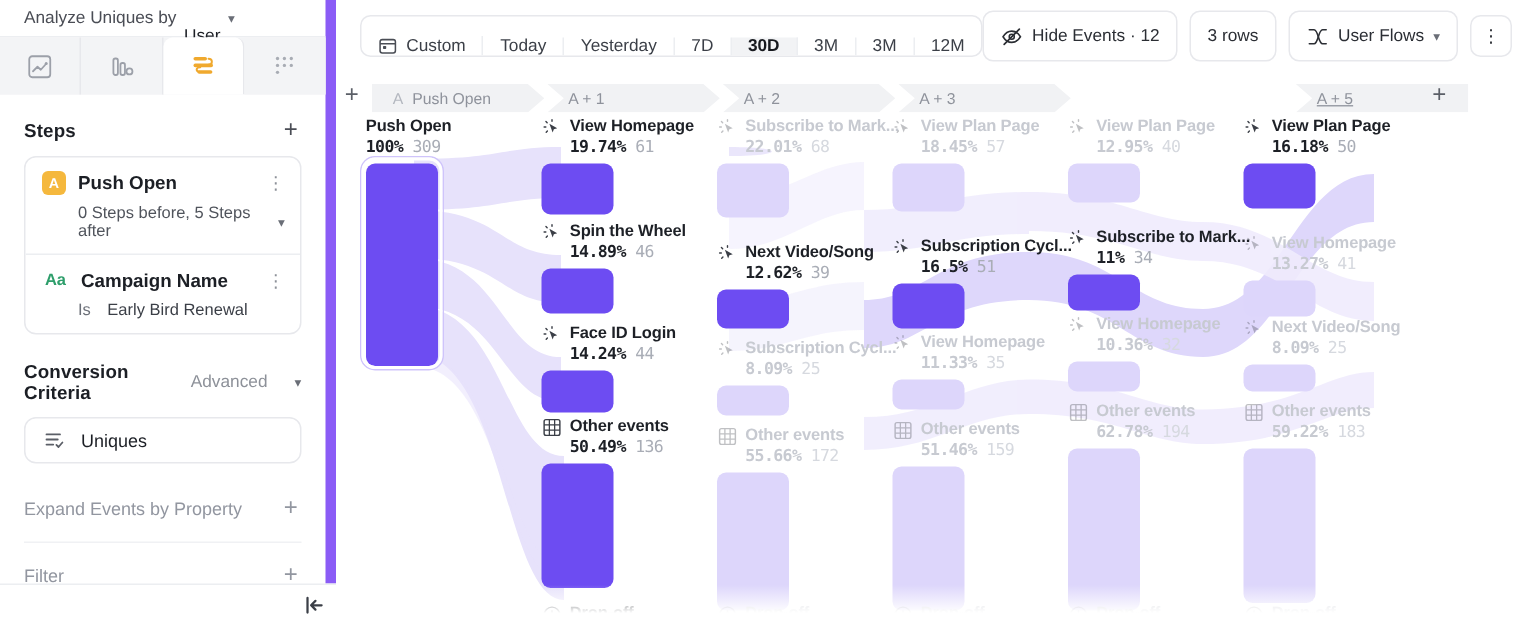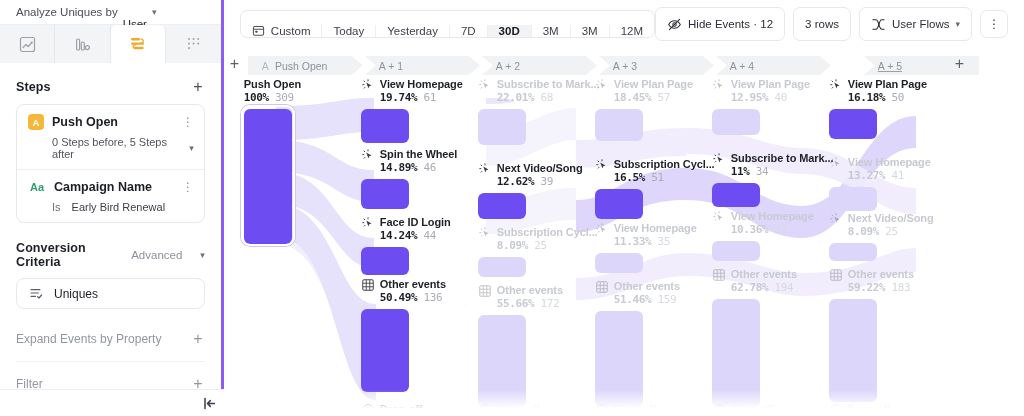--- a/index.html
+++ b/index.html
@@ -8,21 +8,21 @@
     font-family: "Liberation Sans", sans-serif;
     background:#ffffff;
     color:#22252a;
     font-size:12px;
   }
   .app { display:flex; width:1024px; height:416px; }
 
   
   .sidebar {
     width:233px; height:416px; background:#ffffff;
-    border-right:3px solid #8b5cf6;
+    border-right:7px solid #8b5cf6;
     display:flex; flex-direction:column; position:relative;
   }
   .analyze-bar {
     height:25px; display:flex; align-items:center; gap:5px;
     padding-left:16px; font-size:11.5px; color:#44474e;
     border-bottom:1px solid #eceef1;
   }
   .analyze-bar .lbl { color:#4a4d55; }
   .analyze-bar .val { font-weight:normal; color:#1c1f25;margin-top:24px; }
   .chev { font-size:9px; color:#6a6e77; }
@@ -362,23 +362,20 @@
         </div>
         <div class="hdr" style="left:141px; width:115px; clip-path:polygon(0 0,104px 0,115px 50%,104px 100%,0 100%,11px 50%);">
           <span class="nm">A + 1</span>
         </div>
         <div class="hdr" style="left:258px; width:115px; clip-path:polygon(0 0,104px 0,115px 50%,104px 100%,0 100%,11px 50%);">
           <span class="nm">A + 2</span>
         </div>
         <div class="hdr" style="left:375px; width:115px; clip-path:polygon(0 0,104px 0,115px 50%,104px 100%,0 100%,11px 50%);">
           <span class="nm">A + 3</span>
         </div>
-        <div class="hdr" style="left:492px; width:115px; clip-path:polygon(0 0,104px 0,115px 50%,104px 100%,0 100%,11px 50%);">
-          <span class="nm">A + 4</span>
-        </div>
         <div class="hdr" style="left:640px; width:115px; clip-path:polygon(0 0,115px 0,115px 100%,0 100%,11px 50%);text-decoration:underline;">
           <span class="nm">A + 5</span>
         </div>
         <span class="hdr-plus" style="left:731px;">+</span>
       </div>
 
       <div class="col" style="left:20px; top:30px;">
         <div class="node" style="top:0; left:0;">
           <div class="lbl">
             <div class="txt">

